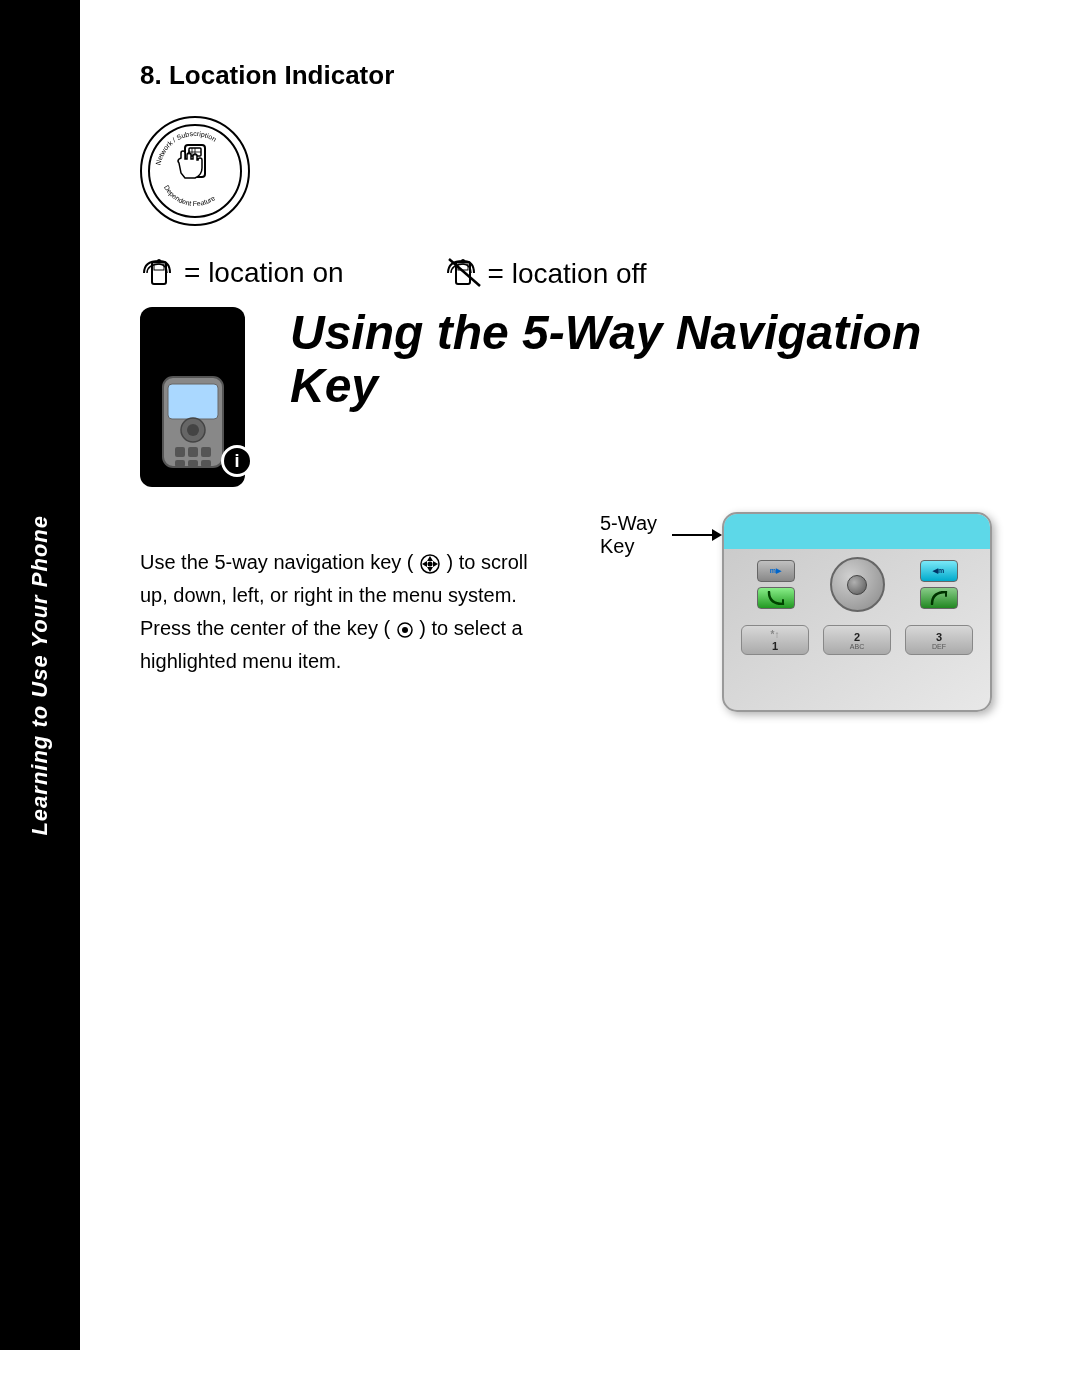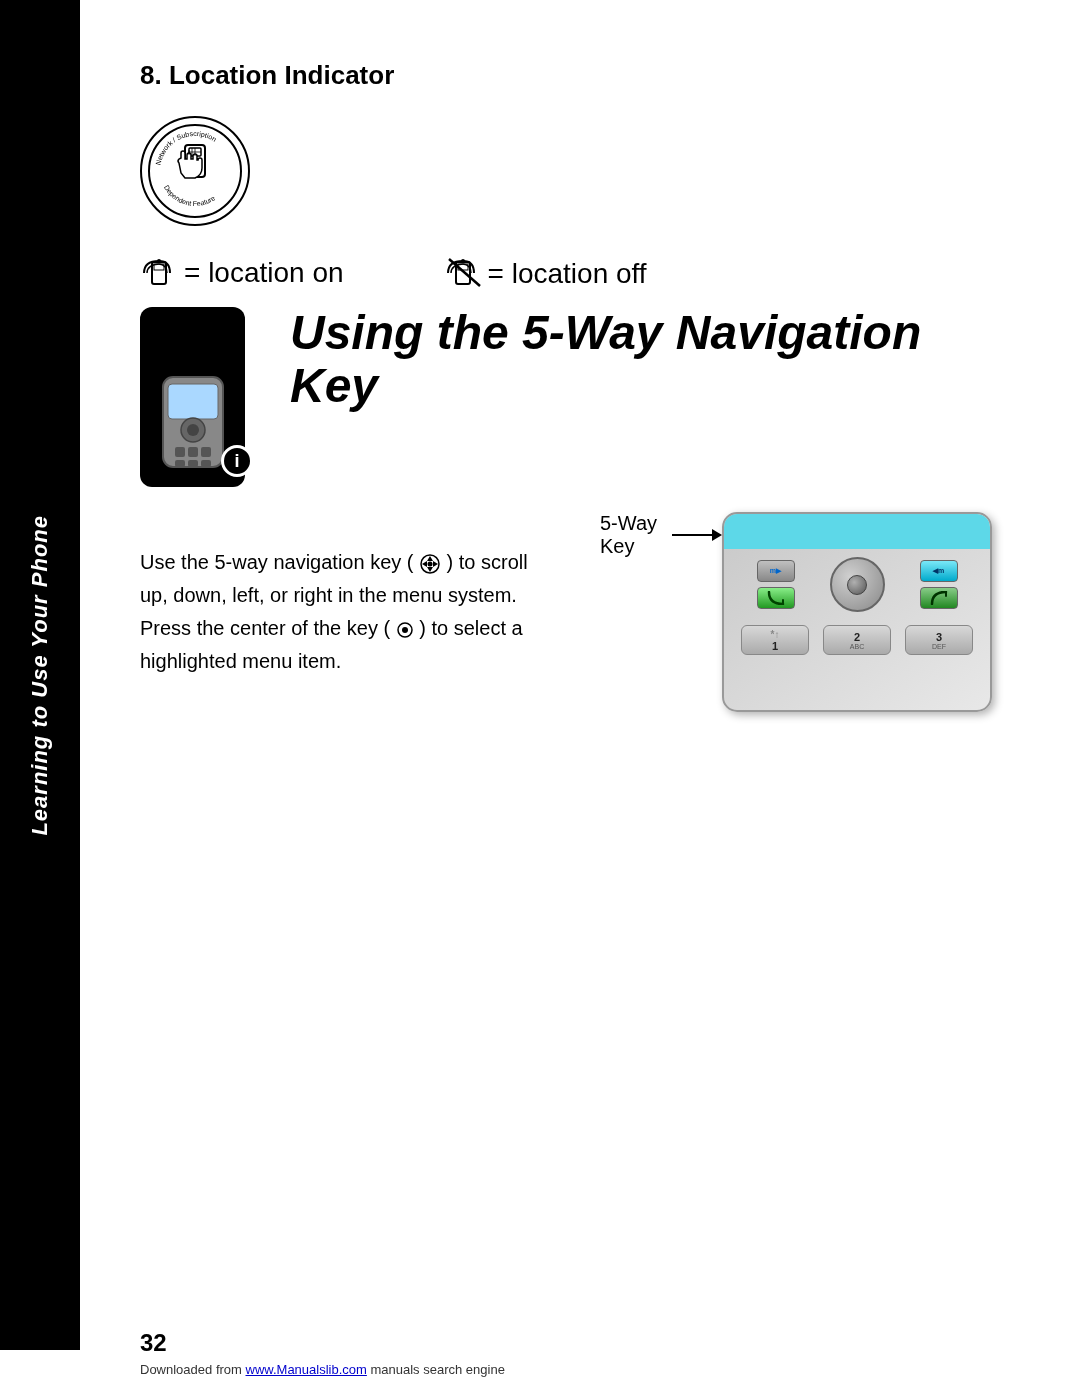--- a/index.html
+++ b/index.html
@@ -505,20 +505,14 @@
               <span>3</span>
               <span class="key-sub">DEF</span>
             </div>
           </div>
         </div>
       </div>
     </div>
 
   </div>
 
-  <div class="page-footer">
-    <div class="page-number">32</div>
-    <div class="footer-download">
-      <span>Downloaded from </span><span class="footer-link">www.Manualslib.com</span><span> manuals search engine</span>
-    </div>
-  </div>
 
 </div>
 
 </body></html>

